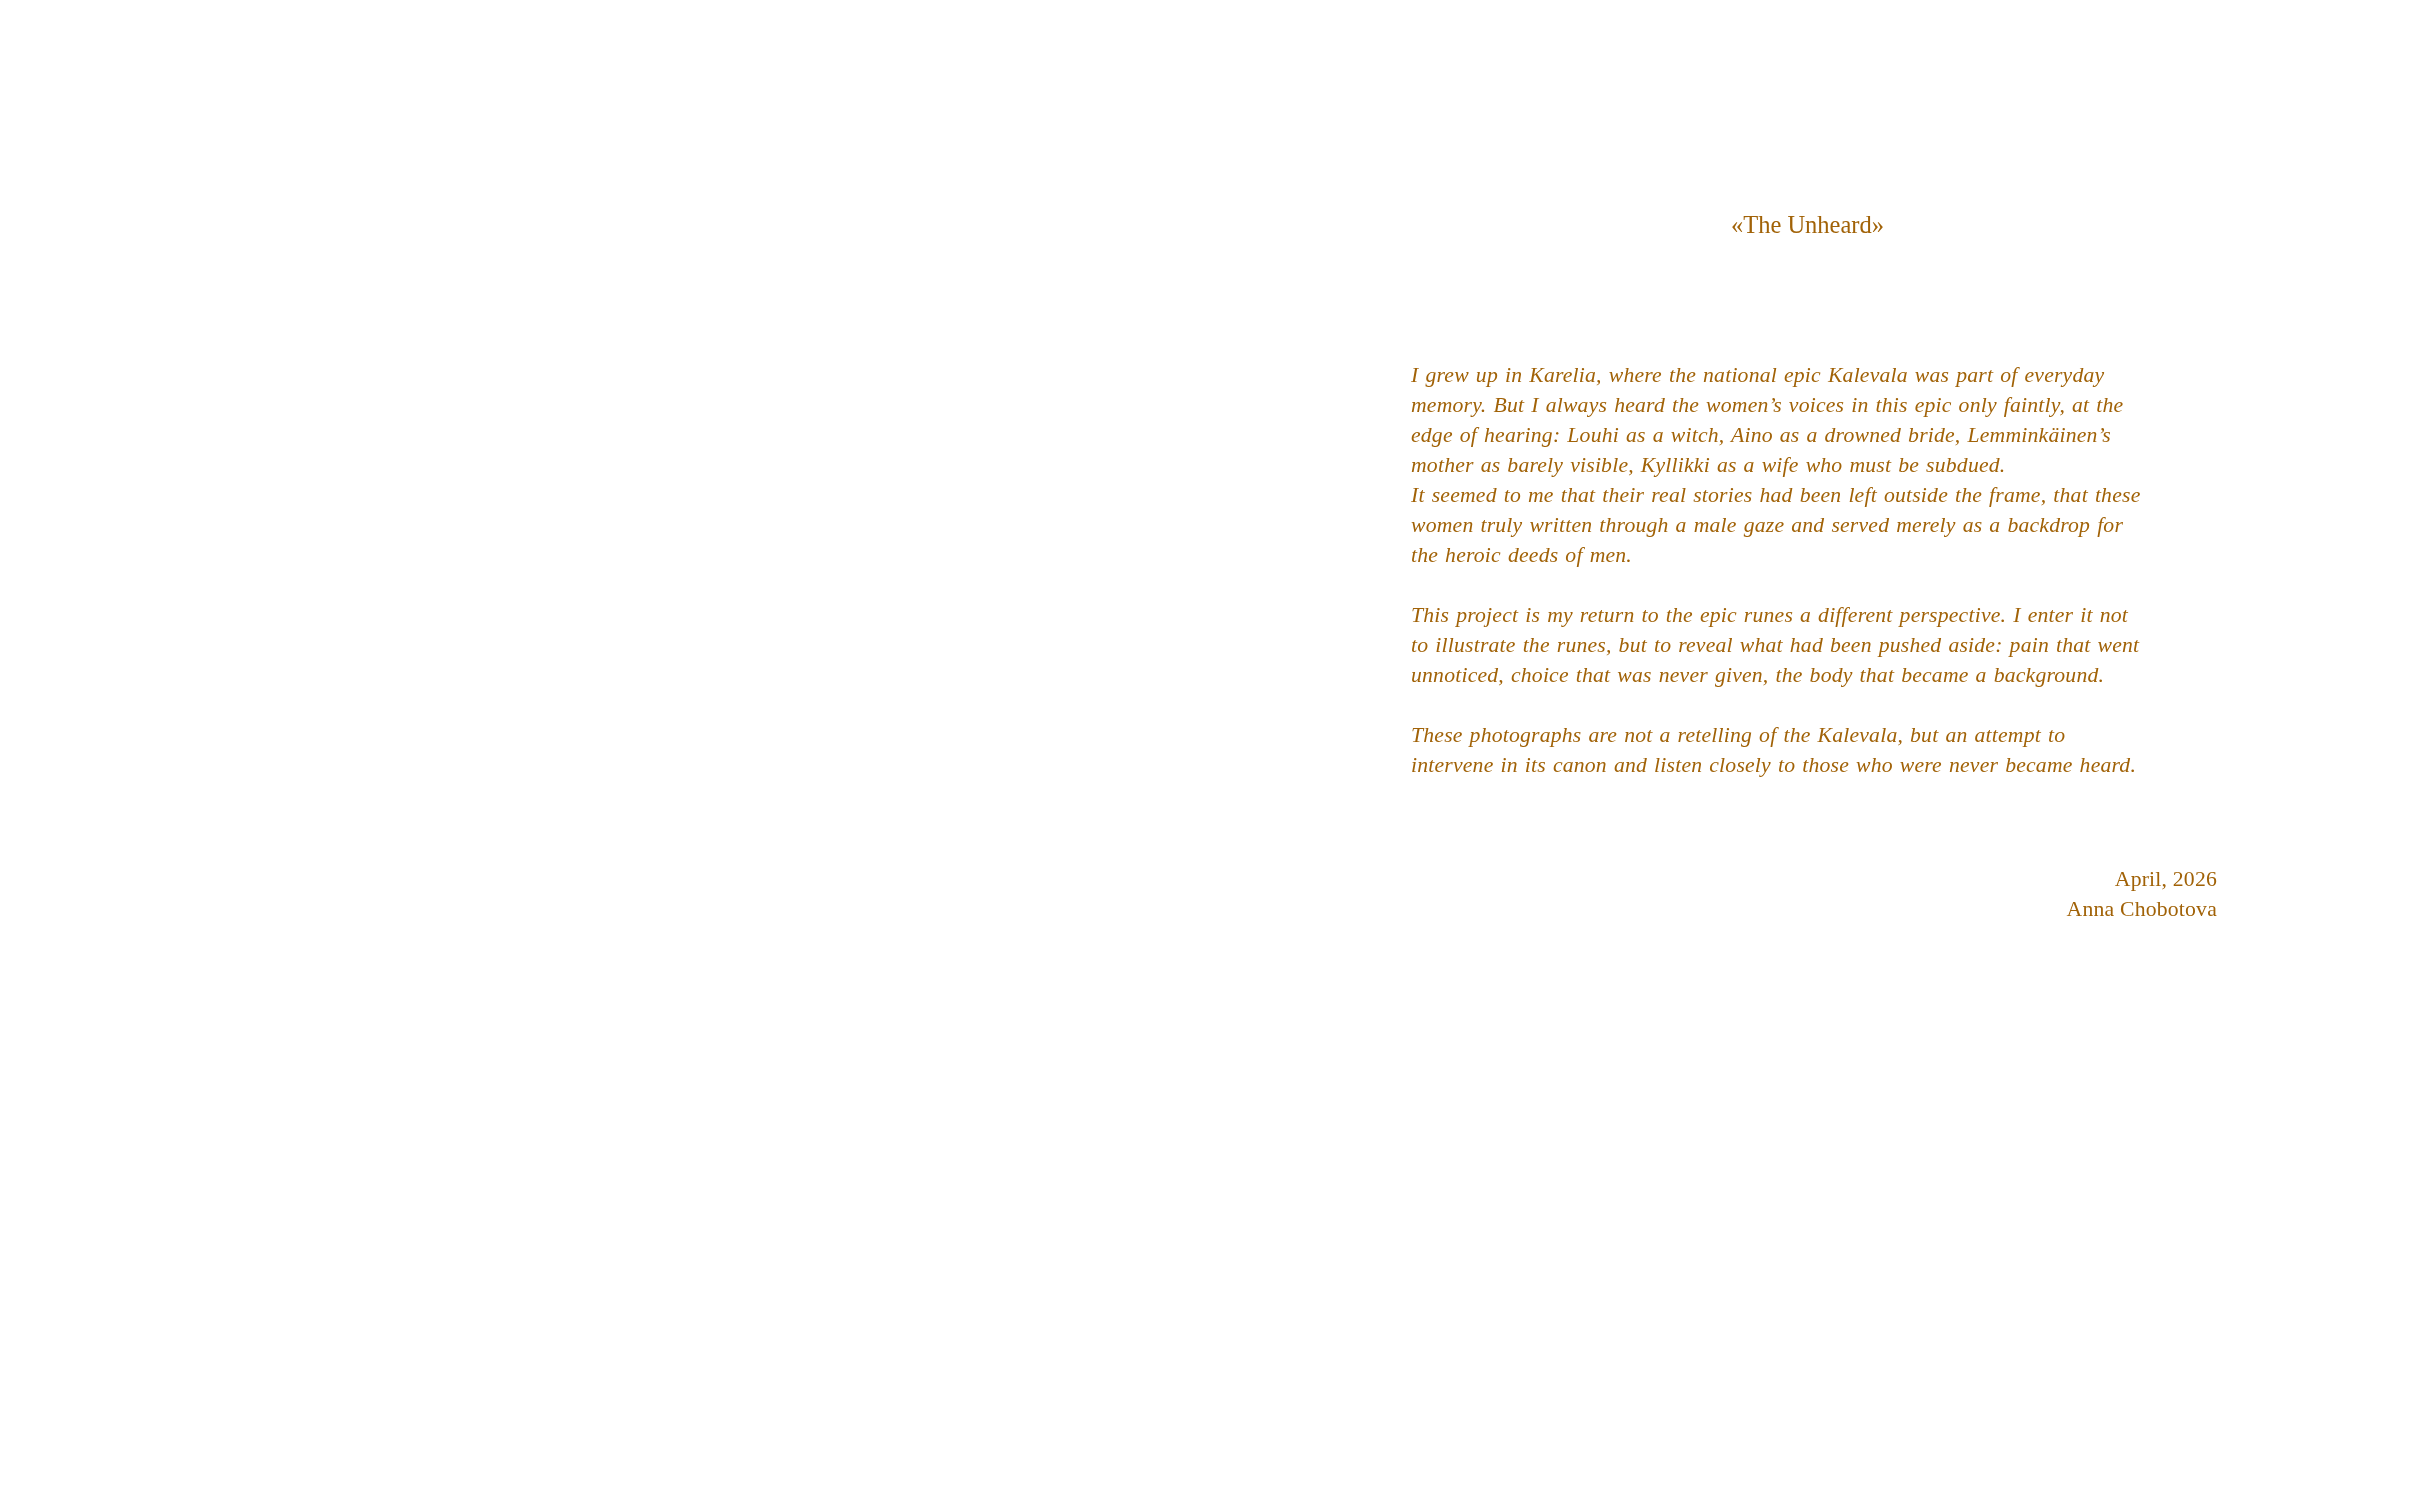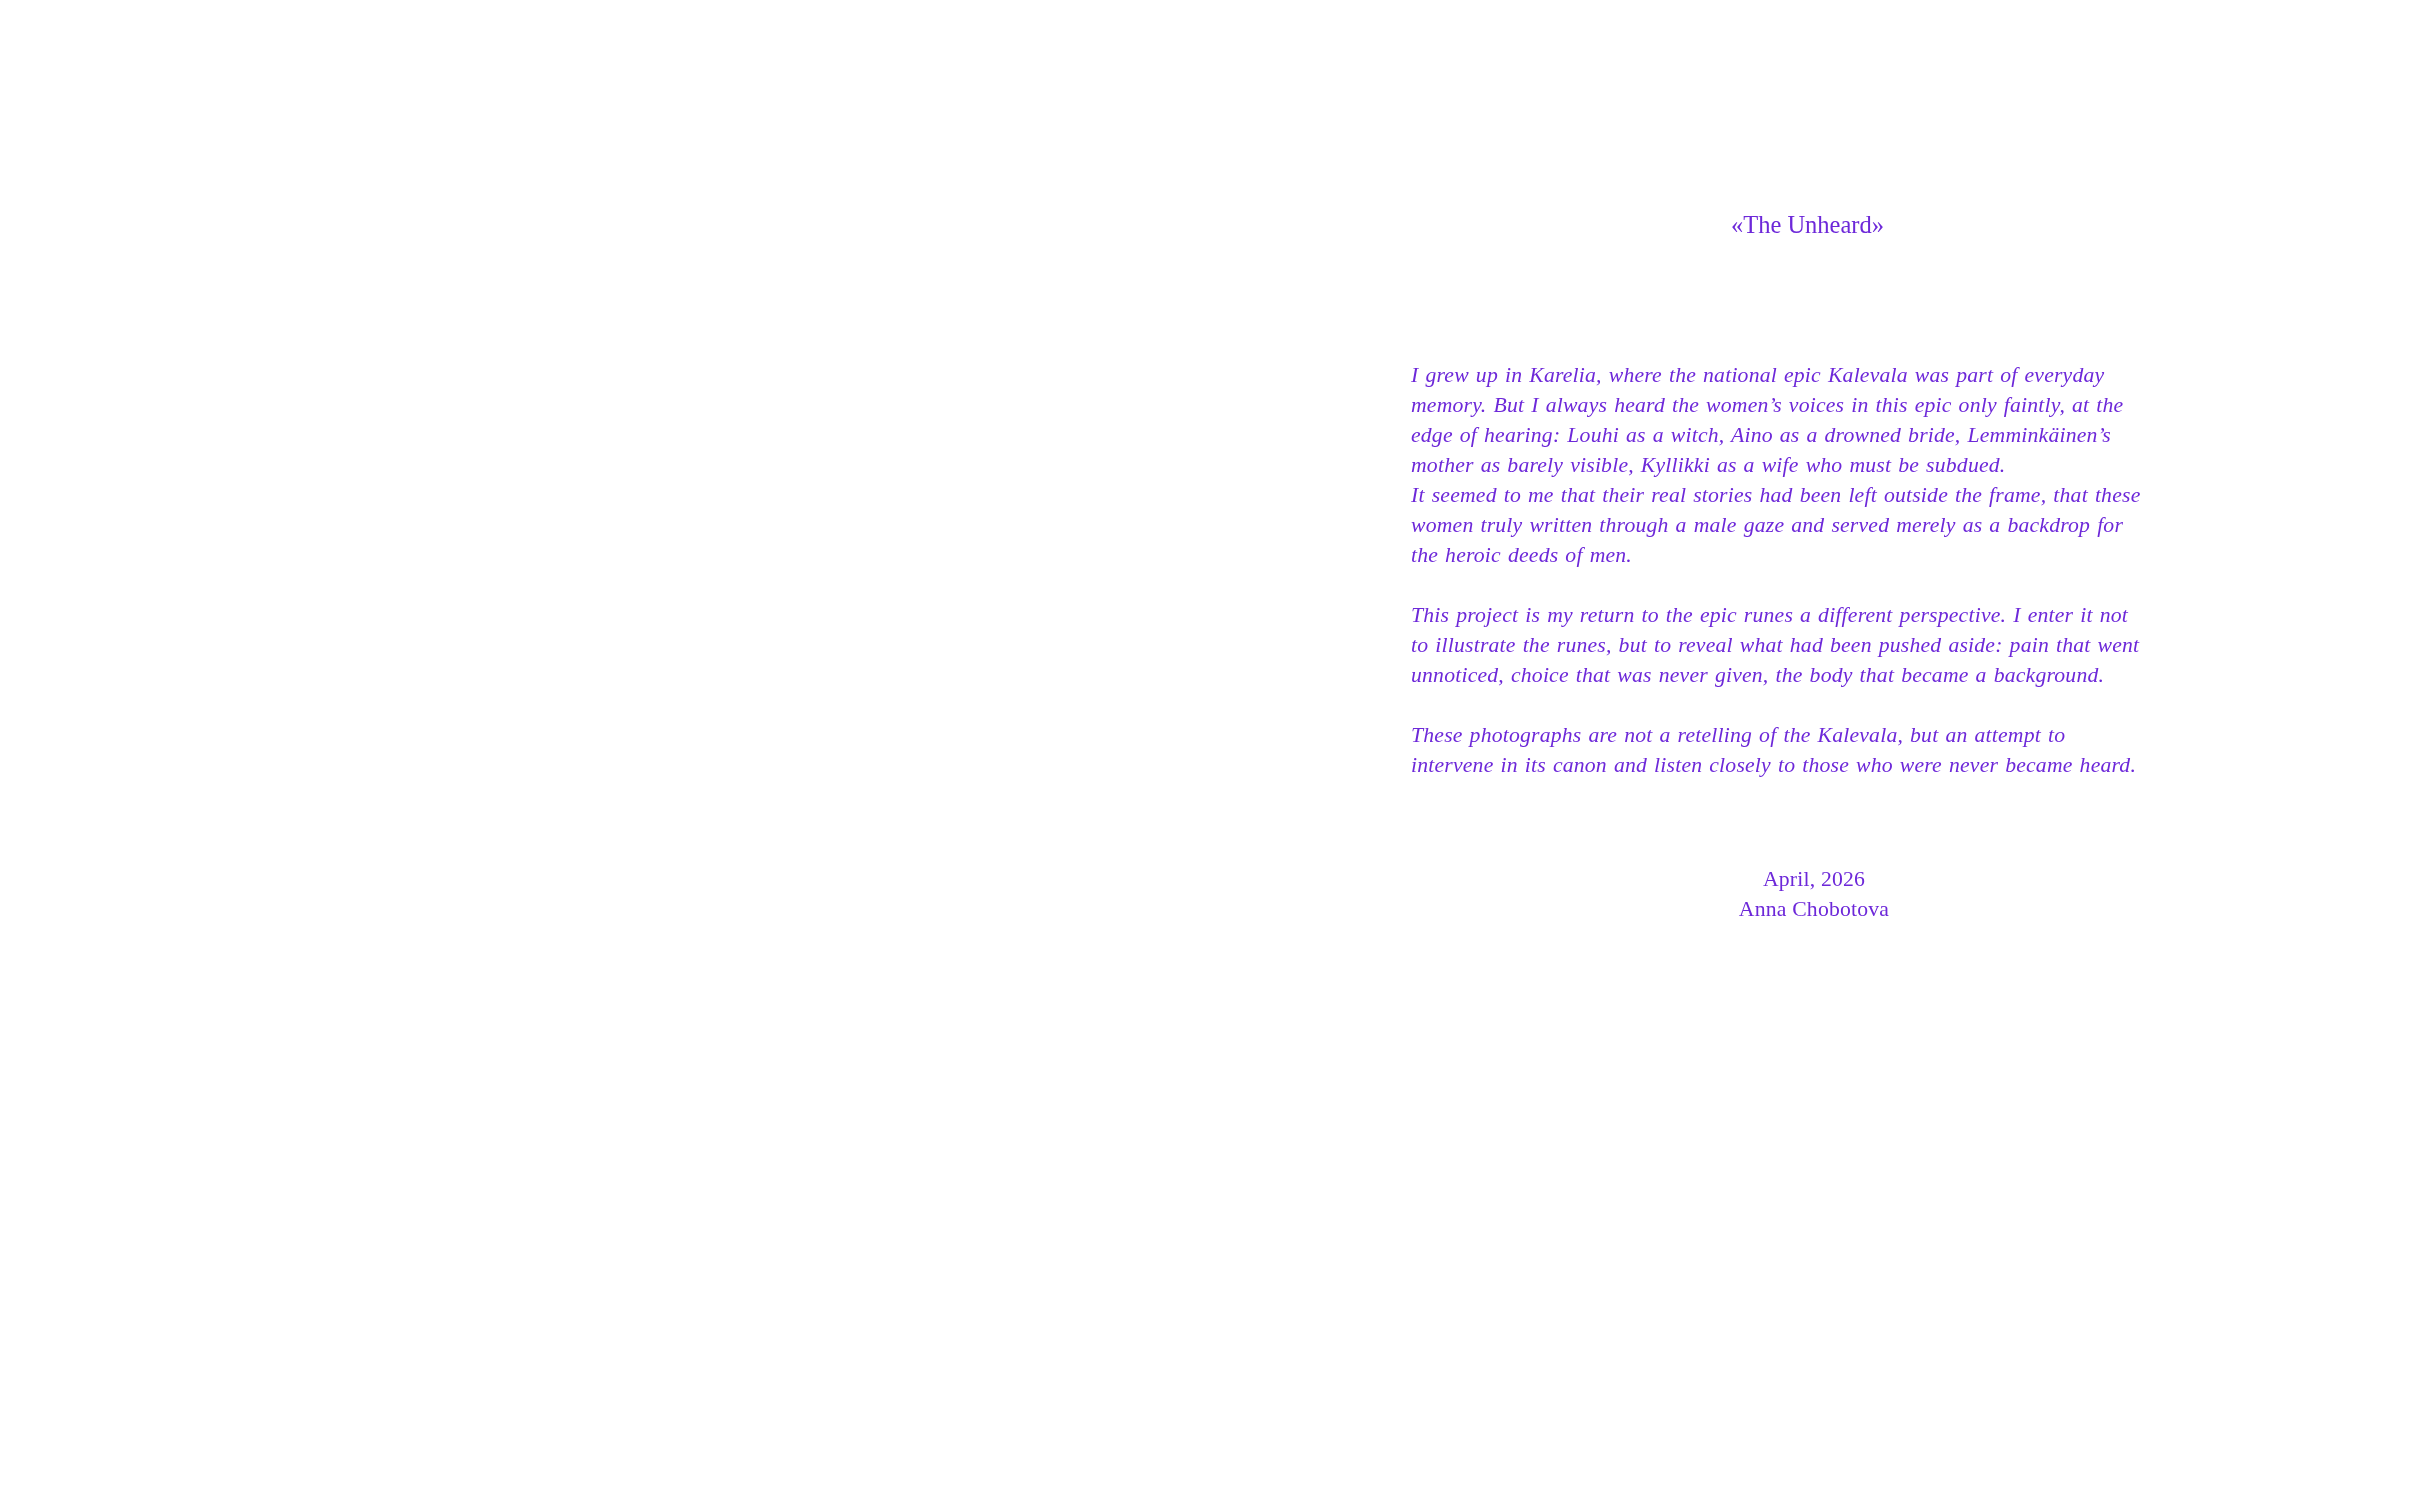--- a/index.html
+++ b/index.html
@@ -7,21 +7,21 @@
     padding: 0;
     background: #ffffff;
   }
   .page {
     position: relative;
     width: 2341px;
     height: 1507px;
     background: #ffffff;
     overflow: hidden;
     font-family: "Liberation Serif", serif;
-    color: #6d28d9;
+    color: #a16207;
   }
   .title-wrap {
     position: absolute;
     left: 1205px;
     top: 210px;
     width: 1205px;
     text-align: center;
     font-size: 24.5px;
     line-height: 30px;
     white-space: nowrap;
@@ -38,21 +38,21 @@
     font-style: italic;
   }
   .paragraph { margin: 0 0 30px 0; }
   .paragraph:last-child { margin-bottom: 8px; }
   .text-line { white-space: nowrap; }
   .signature {
     position: absolute;
     left: 1411px;
     top: 864px;
     width: 806px;
-    text-align: center;
+    text-align: right;
     font-size: 21.7px;
     line-height: 30px;
     letter-spacing: 0.2px;
   }
 </style>
 </head>
 <body>
 
 <div class="page">
 

